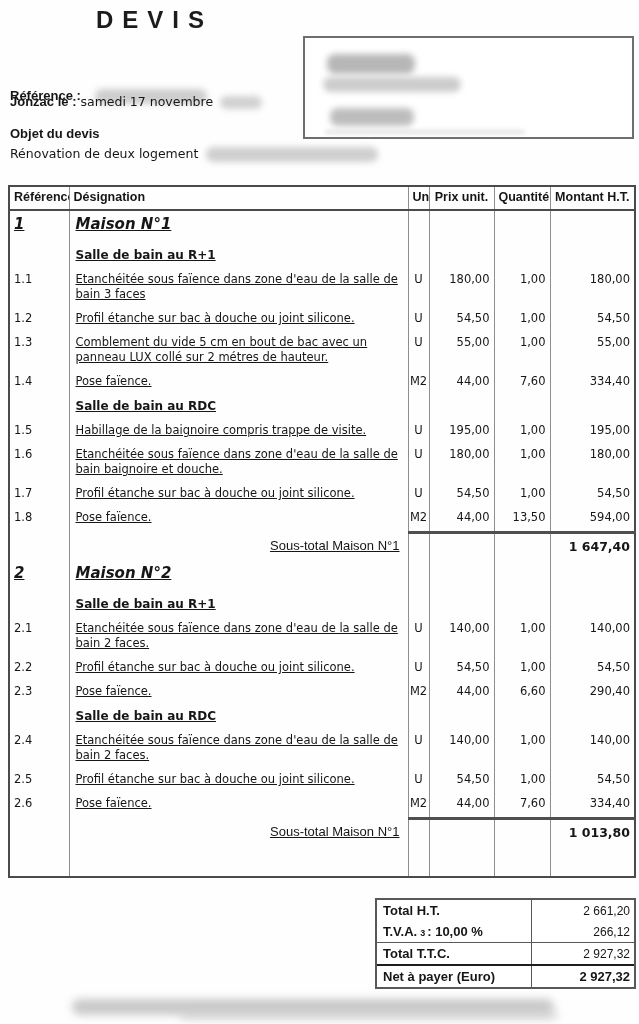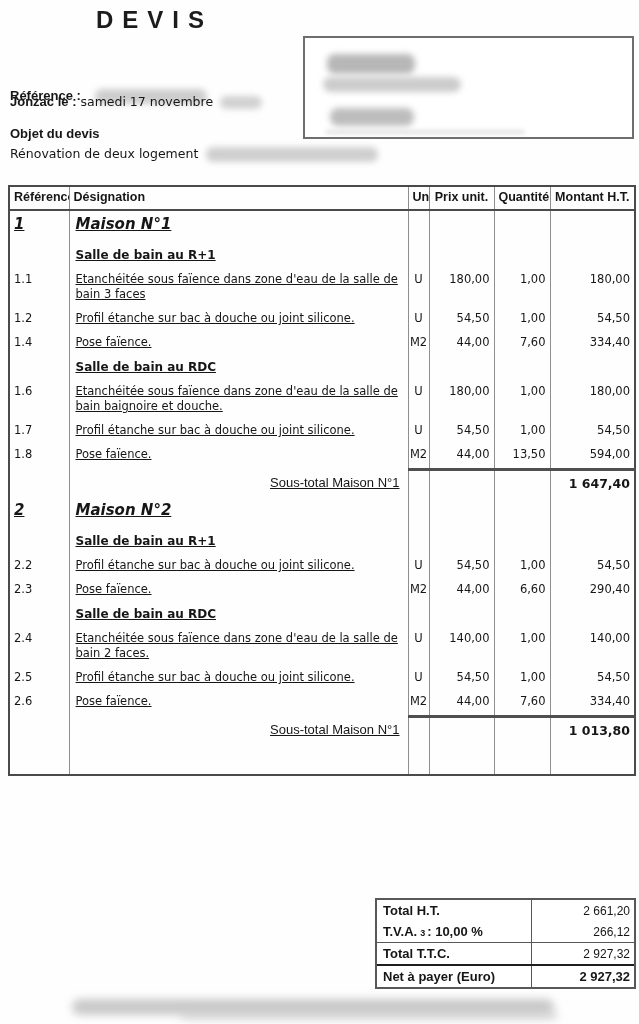--- a/index.html
+++ b/index.html
@@ -180,39 +180,55 @@
 
   <tr class="r-item">
     <td class="c-ref">1.2</td>
     <td class="c-des">Profil étanche sur bac à douche ou joint silicone.</td>
     <td class="c-un">U</td>
     <td class="c-num">54,50</td>
     <td class="c-num">1,00</td>
     <td class="c-num">54,50</td>
   </tr>
 
+  <tr class="r-item">
+    <td class="c-ref">1.3</td>
+    <td class="c-des">Comblement du vide 5 cm en bout de bac avec un panneau LUX collé sur 2 métres de hauteur.</td>
+    <td class="c-un">U</td>
+    <td class="c-num">55,00</td>
+    <td class="c-num">1,00</td>
+    <td class="c-num">55,00</td>
+  </tr>
 
   <tr class="r-item">
     <td class="c-ref">1.4</td>
     <td class="c-des">Pose faïence.</td>
     <td class="c-un">M2</td>
     <td class="c-num">44,00</td>
     <td class="c-num">7,60</td>
     <td class="c-num">334,40</td>
   </tr>
 
   <tr class="r-subsection">
     <td class="c-ref"></td>
     <td class="c-des">Salle de bain au RDC</td>
     <td class="c-un"></td>
     <td class="c-num"></td>
     <td class="c-num"></td>
     <td class="c-num"></td>
   </tr>
 
+  <tr class="r-item">
+    <td class="c-ref">1.5</td>
+    <td class="c-des">Habillage de la baignoire compris trappe de visite.</td>
+    <td class="c-un">U</td>
+    <td class="c-num">195,00</td>
+    <td class="c-num">1,00</td>
+    <td class="c-num">195,00</td>
+  </tr>
 
   <tr class="r-item">
     <td class="c-ref">1.6</td>
     <td class="c-des">Etanchéitée sous faïence dans zone d'eau de la salle de bain baignoire et douche.</td>
     <td class="c-un">U</td>
     <td class="c-num">180,00</td>
     <td class="c-num">1,00</td>
     <td class="c-num">180,00</td>
   </tr>
 
@@ -254,20 +270,28 @@
 
   <tr class="r-subsection">
     <td class="c-ref"></td>
     <td class="c-des">Salle de bain au R+1</td>
     <td class="c-un"></td>
     <td class="c-num"></td>
     <td class="c-num"></td>
     <td class="c-num"></td>
   </tr>
 
+  <tr class="r-item">
+    <td class="c-ref">2.1</td>
+    <td class="c-des">Etanchéitée sous faïence dans zone d'eau de la salle de bain 2 faces.</td>
+    <td class="c-un">U</td>
+    <td class="c-num">140,00</td>
+    <td class="c-num">1,00</td>
+    <td class="c-num">140,00</td>
+  </tr>
 
   <tr class="r-item">
     <td class="c-ref">2.2</td>
     <td class="c-des">Profil étanche sur bac à douche ou joint silicone.</td>
     <td class="c-un">U</td>
     <td class="c-num">54,50</td>
     <td class="c-num">1,00</td>
     <td class="c-num">54,50</td>
   </tr>
 

